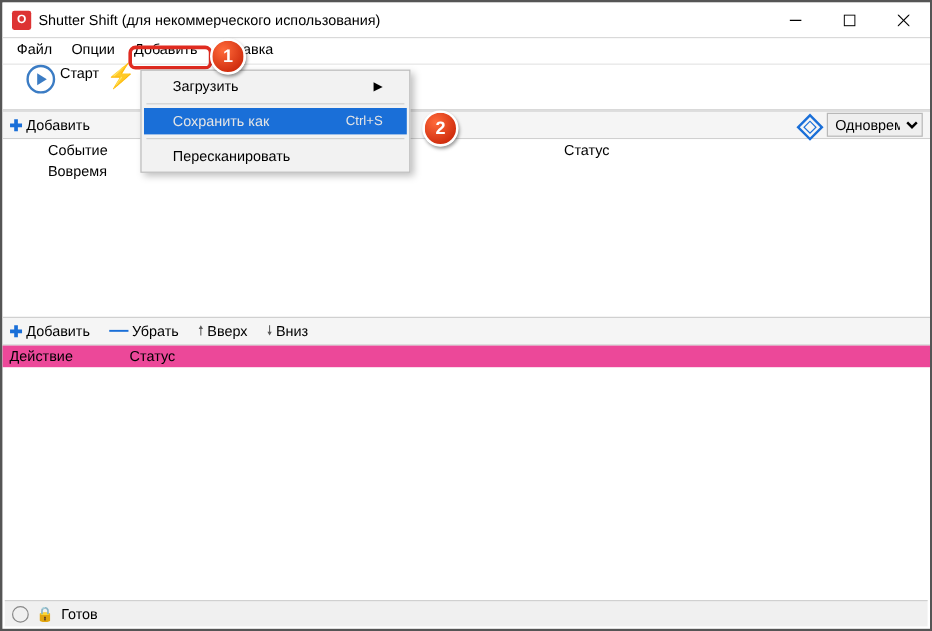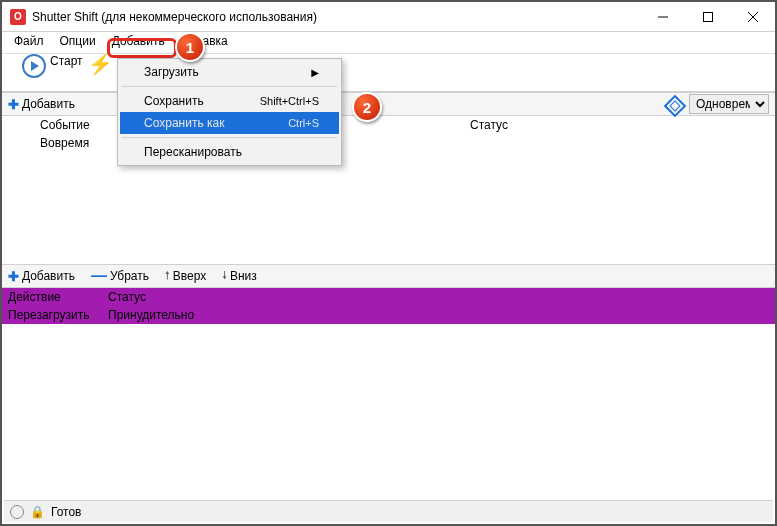--- a/index.html
+++ b/index.html
@@ -99,21 +99,21 @@
   select.preset {
     border: 1px solid #b8b8b8; height: 20px; font-size: 12px; width: 80px; padding: 0 2px;
   }
   .headers, .row {
     display: flex; padding: 2px 6px;
   }
   .col-a { width: 100px; }
   .col-b { width: 330px; }
   .col-c { width: 220px; }
   .panel-top { height: 148px; background: #fff; overflow: hidden; padding-left: 32px; }
-  .panel-bottom { flex: 1; background: #a21caf; }
+  .panel-bottom { flex: 1; background: #ec4899; }
   .statusbar {
     position: absolute; bottom: 2px; left: 2px; right: 2px;
     height: 22px; background: #f0f0f0;
     display: flex; align-items: center; gap: 6px; padding: 0 6px;
     border-top: 1px solid #d0d0d0;
   }
   .sb-icon { width: 14px; height: 14px; border: 1px solid #888; border-radius: 50%; }
   .lock { font-size: 12px; color: #888; }
 </style>
 </head>
@@ -192,36 +192,28 @@
       <span class="arrow-down">🠗</span>
       <span>Вниз</span>
     </div>
 </div>
 
 <div class="panel-bottom">
   <div class="headers">
     <div class="col-a">Действие</div>
     <div class="col-c">Статус</div>
   </div>
-  <div class="row">
-    <div class="col-a">Перезагрузить</div>
-    <div class="col-b" style="width:220px">Принудительно</div>
-  </div>
 </div>
 
 <div class="dropdown">
   <div class="dd-item">
     <span>Загрузить</span>
     <span class="dd-arrow">▶</span>
   </div>
   <div class="dd-sep"></div>
-  <div class="dd-item">
-    <span>Сохранить</span>
-    <span class="shortcut">Shift+Ctrl+S</span>
-  </div>
   <div class="dd-item hl">
     <span>Сохранить как</span>
     <span class="shortcut">Ctrl+S</span>
   </div>
   <div class="dd-sep"></div>
   <div class="dd-item">
     <span>Пересканировать</span>
   </div>
 </div>
 

